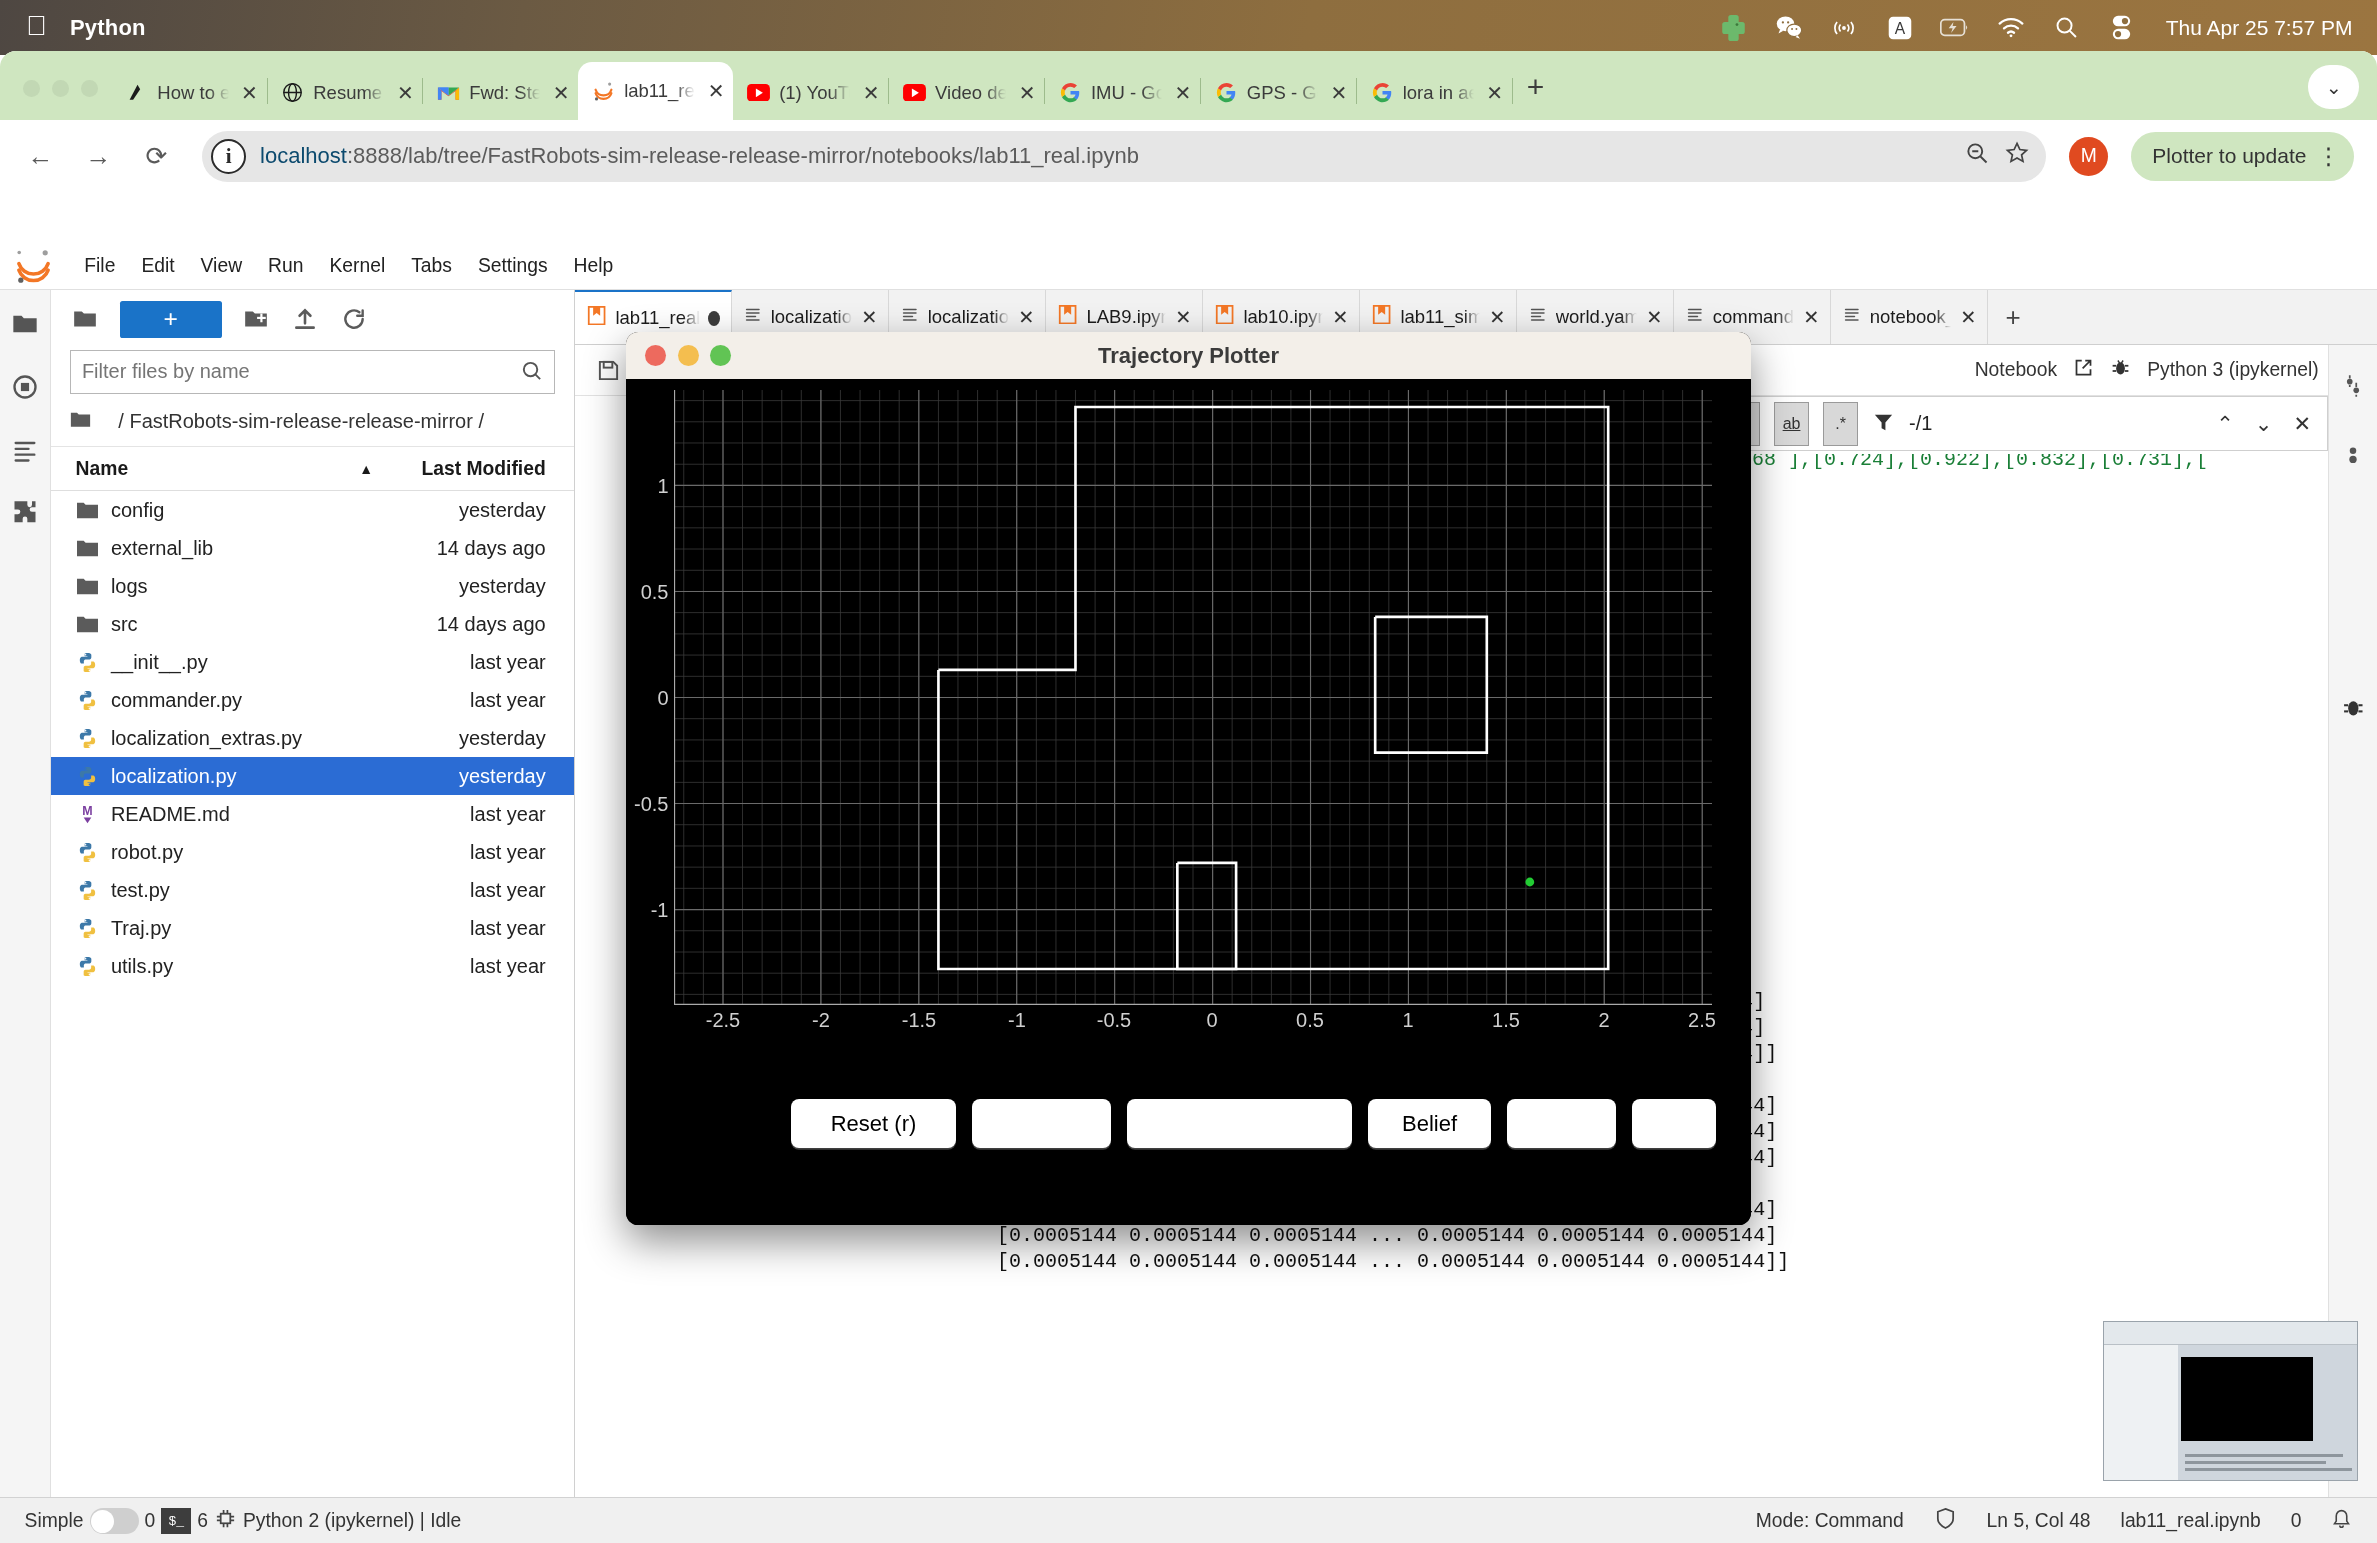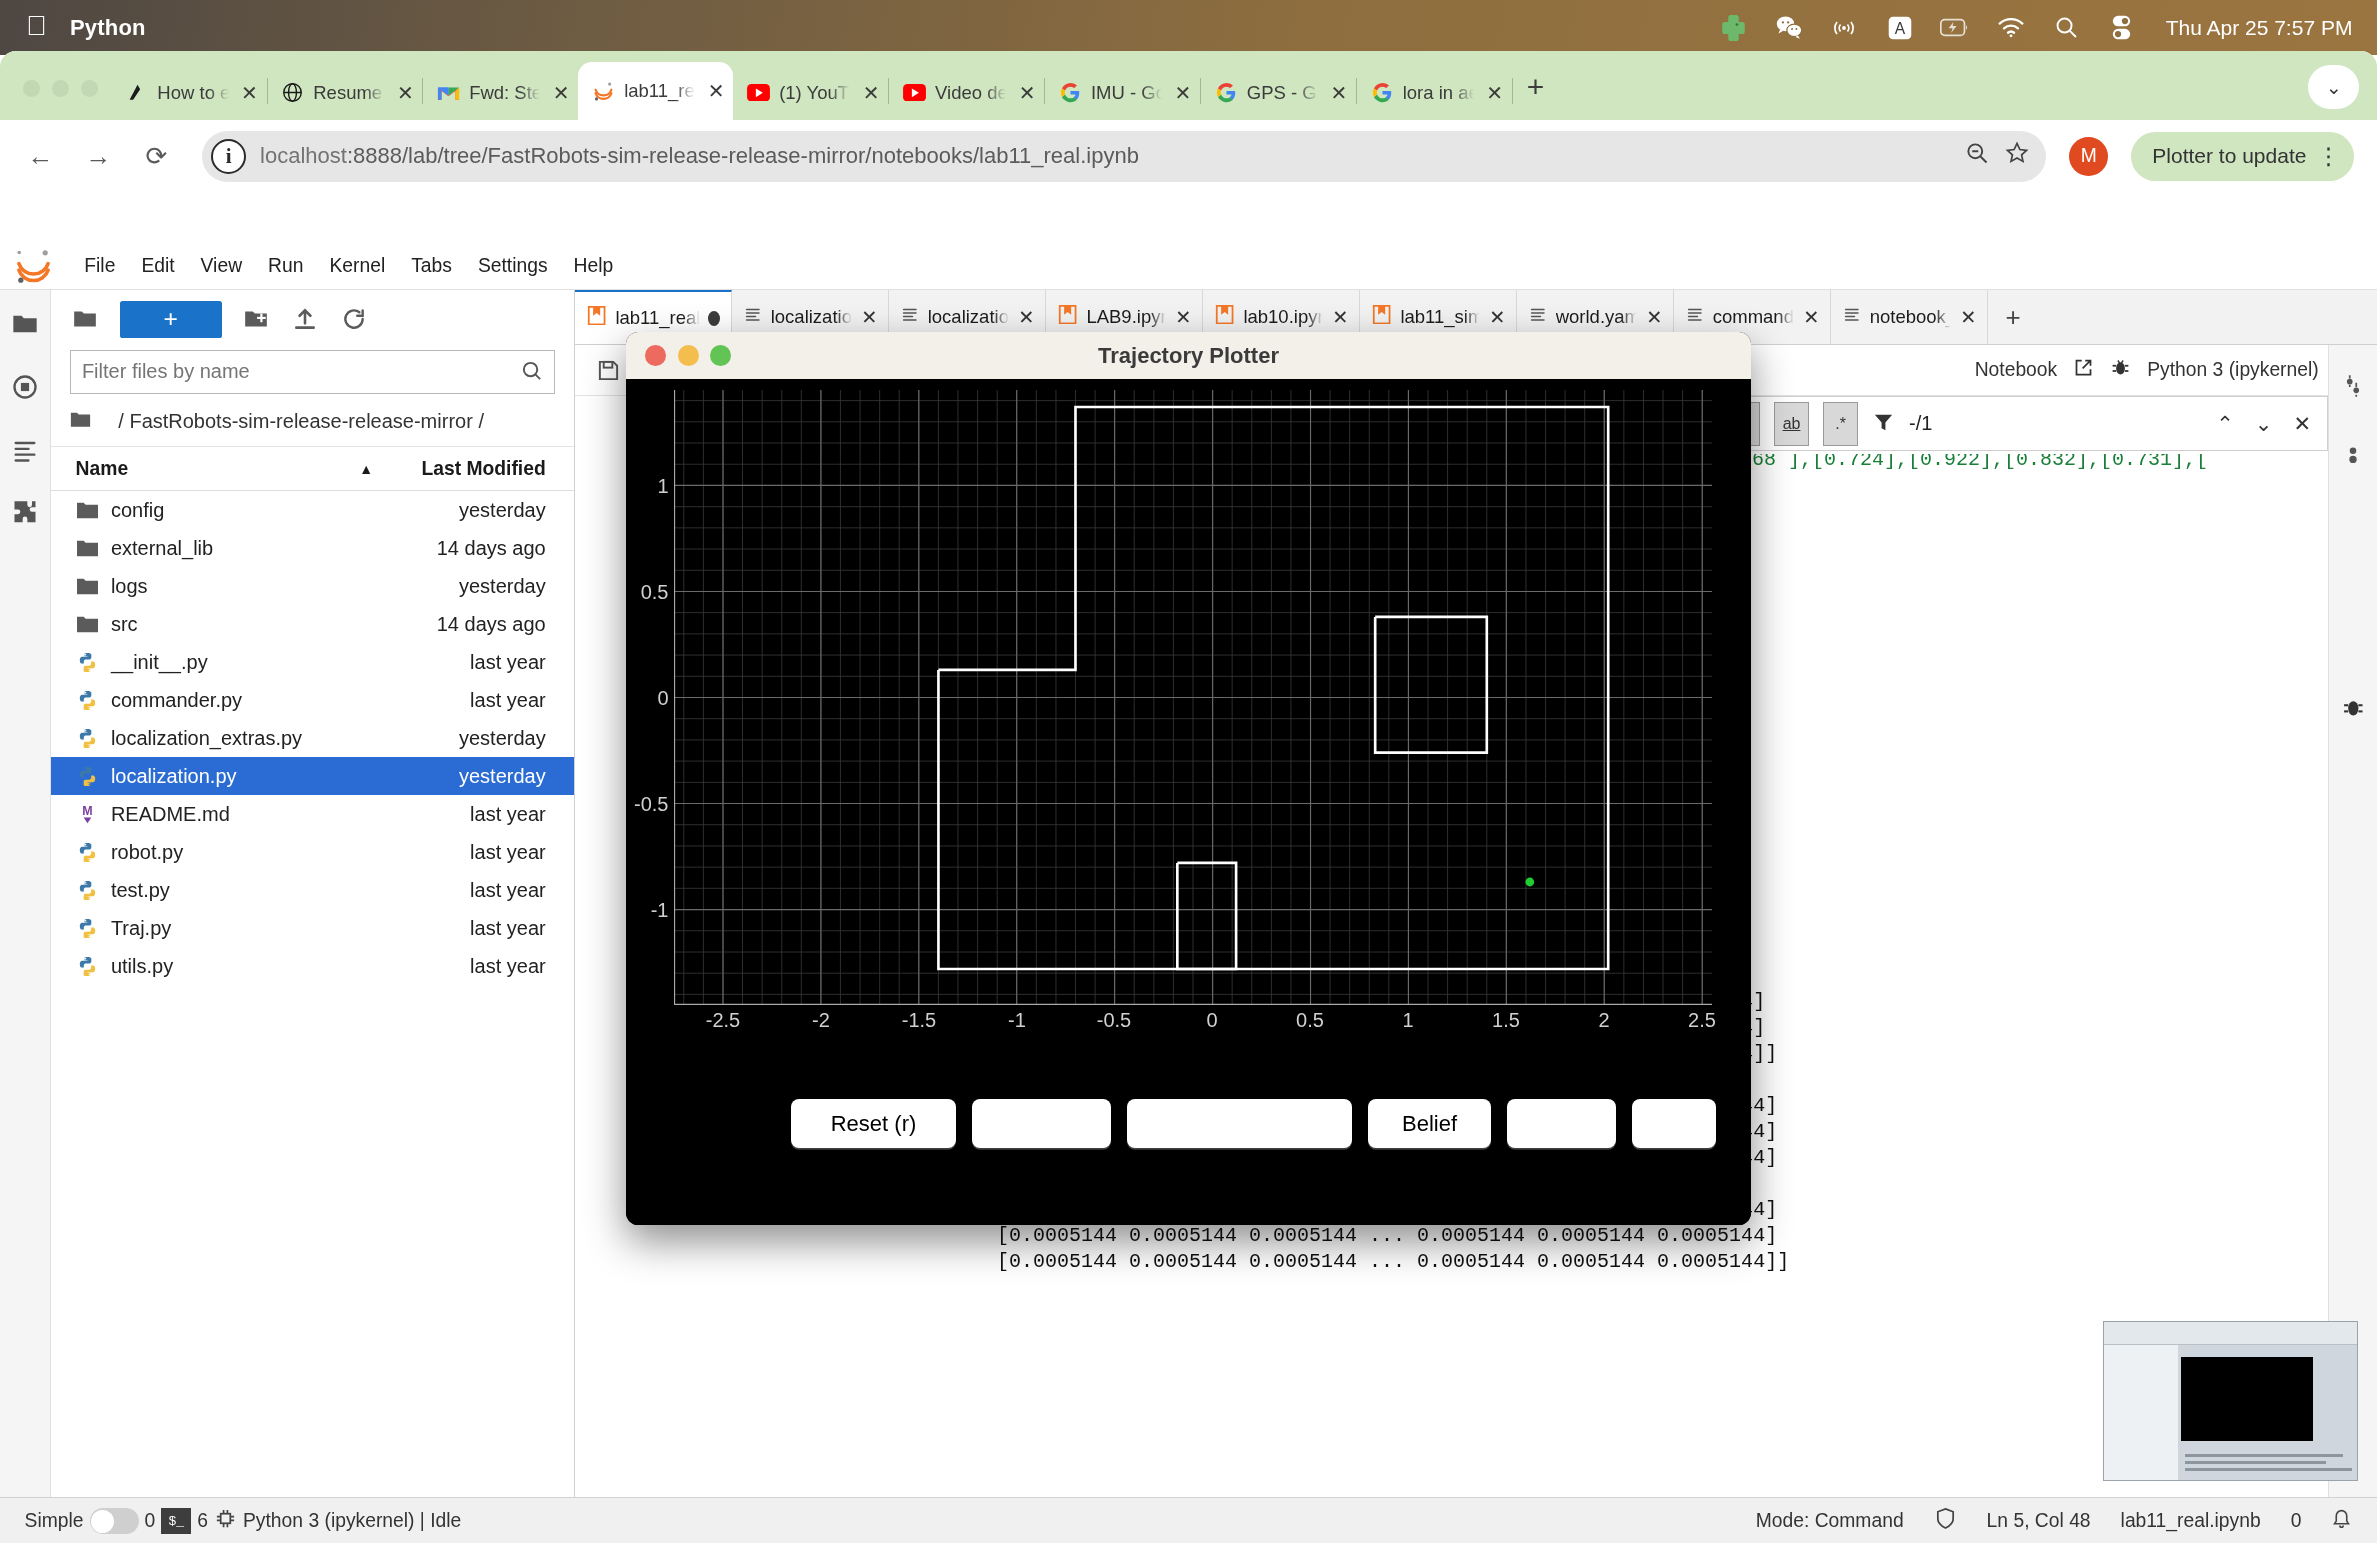--- a/index.html
+++ b/index.html
@@ -66,21 +66,21 @@
   .toolbar { height: 72px; background: #fff; display: flex; align-items: center; padding: 0 23px; gap: 23px; }
   .navbtn { font-size: 26px; color: #5a5a5a; width: 35px; text-align: center; }
   .omnibox {
     flex: 1 1 auto; height: 51px; background: #e6e6e6; border-radius: 26px;
     display: flex; align-items: center; padding: 0 16px 0 8.8px; gap: 14px; margin-left: 5.3px;
   }
   .oinfo { width: 35px; height: 35px; border-radius: 50%; border: 2.2px solid #2b2b2b;
            display: flex; align-items: center; justify-content: center; font-size: 21px;
            font-family: "Liberation Serif", serif; font-weight: bold; color: #2b2b2b; background:#fff;}
   .ourl { flex: 1 1 auto; font-size: 22px; color: #5b5b5b; white-space: nowrap; overflow: hidden; }
-  .ourl b { color: #737373; font-weight: normal; }
+  .ourl b { color: #0c4a6e; font-weight: normal; }
   .oicon { font-size: 24px; color: #4a4a4a; }
   .avatar { width: 39px; height: 39px; border-radius: 50%; background: #e04a20; color: #fff;
             display: flex; align-items: center; justify-content: center; font-size: 19.3px; }
   .relaunch { height: 49px; background: #cfe6c0; border-radius: 24.6px; display: flex;
               align-items: center; padding: 0 14px 0 21px; gap: 10.6px; font-size: 21px; color: #333; }
   .kebab { font-size: 23px; line-height: .7; letter-spacing: 0; }
 
   
   .jlab { position: absolute; top: 192px; left: 0; width: 2377px; height: 1301px; background: #fff; }
   .jmenu { height: 47px; border-bottom: 0.9px solid #e0e0e0; display: flex; align-items: center;
@@ -1049,21 +1049,21 @@
   <div class="statusbar">
     <span>Simple</span>
     <span class="toggle"></span>
     <span>0</span>
     <span class="sb-term">$_</span>
     <span>6</span>
     <span><svg width="23" height="23" viewBox="0 0 24 24" fill="none" stroke="#444" stroke-width="1.8">
           <rect x="7" y="7" width="10" height="10"></rect>
           <path d="M10 3v4M14 3v4M10 17v4M14 17v4M3 10h4M3 14h4M17 10h4M17 14h4"></path>
         </svg></span>
-    <span>Python 3 (ipykernel) | Idle</span>
+    <span>Python 2 (ipykernel) | Idle</span>
     <span class="sb-right2">
       <span>Mode: Command</span>
       <span><svg width="23" height="23" viewBox="0 0 24 24" fill="none" stroke="#444" stroke-width="1.8">
             <path d="M12 2l8 3v7c0 5-4 8-8 10-4-2-8-5-8-10V5z"></path>
           </svg></span>
       <span>Ln 5, Col 48</span>
       <span>lab11_real.ipynb</span>
       <span>0</span>
       <span><svg width="21" height="21" viewBox="0 0 24 24" fill="none" stroke="#444" stroke-width="1.8">
             <path d="M6 9a6 6 0 0 1 12 0v6l2 3H4l2-3z"></path>

